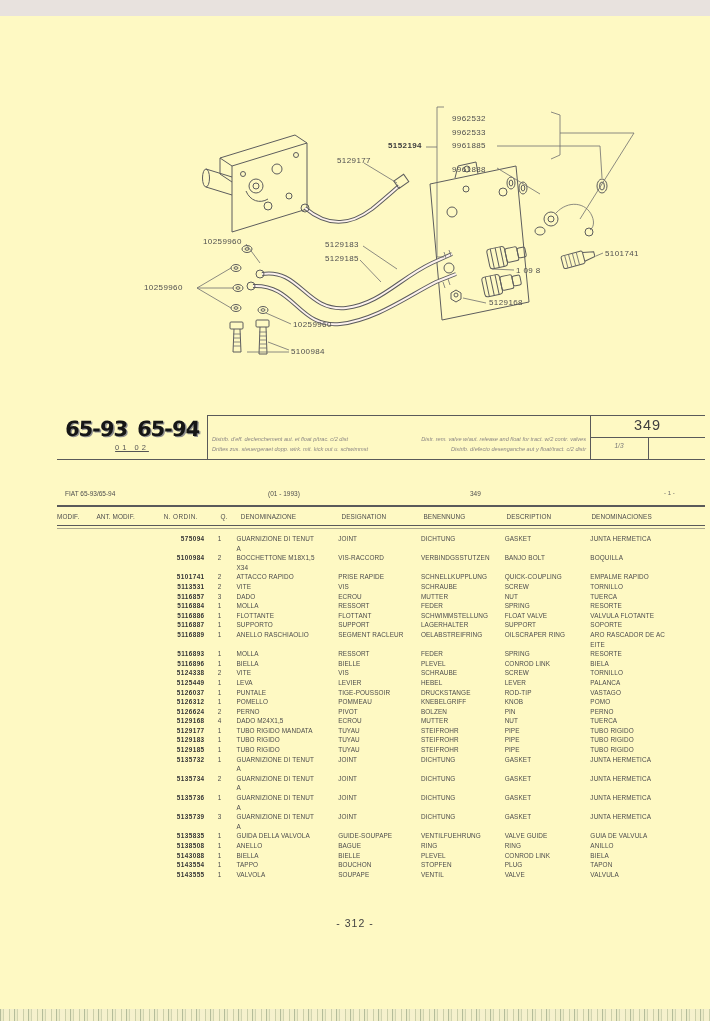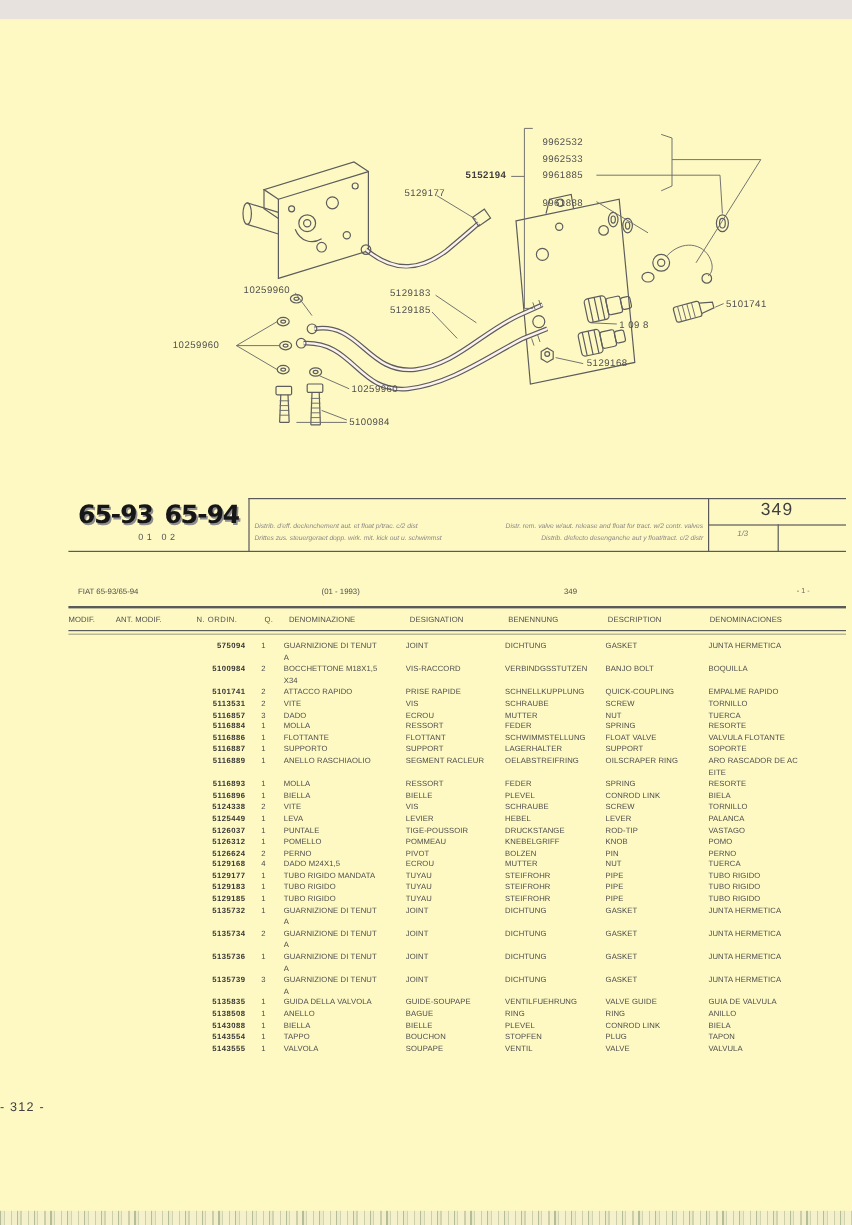--- a/index.html
+++ b/index.html
@@ -17,21 +17,21 @@
   .diagram text{font-family:"Liberation Sans",sans-serif;font-size:8px;fill:#4f4f4f;letter-spacing:.4px;}
   .diagram text.em{font-weight:bold;fill:#3d3d3d;}
   
   .hline{position:absolute;background:#5a5a5a;}
   .logos{position:absolute;left:58px;top:401px;width:148px;text-align:center;}
   .logo{display:inline-block;font-family:"DejaVu Sans",sans-serif;font-weight:900;font-size:21px;
         color:#161616;letter-spacing:-1px;transform:skewX(-3deg);
         text-shadow:1.4px 1.4px 0 #8f8f8f;}
   .logo+.logo{margin-left:9px;}
   .model-codes{position:absolute;left:58px;top:427px;width:148px;text-align:center;
-        font-size:7.5px;letter-spacing:3px;color:#555;}
+        font-size:7.5px;letter-spacing:3px;color:#555;text-decoration:underline;}
   .title-box{position:absolute;left:210px;top:402px;width:378px;text-align:center;
         font-size:9px;font-weight:bold;color:#3c3c3c;letter-spacing:.4px;}
   .subt{position:absolute;left:212px;top:418px;width:374px;
         font-size:5.6px;font-style:italic;color:#8b8684;line-height:10px;
         display:grid;grid-template-columns:1fr 1fr;column-gap:8px;}
   .subt .r{text-align:right;}
   .pageref-big{position:absolute;left:590px;top:401px;width:115px;text-align:center;
         font-size:14.5px;color:#3f3f3f;letter-spacing:1px;}
   .sheetref{position:absolute;left:590px;top:426px;width:58px;text-align:center;
         font-size:6.5px;font-style:italic;color:#777;}
@@ -50,21 +50,21 @@
   .c-modif{width:40px;}
   .c-ant{width:62px;}
   .c-n{width:46px;text-align:right;font-weight:bold;color:#363636;letter-spacing:.4px;}
   .c-q{width:30px;text-align:center;}
   .c-it{width:102px;padding-left:2px;}
   .c-fr{width:83px;}
   .c-de{width:84px;}
   .c-en{width:86px;}
   .c-es{width:115px;}
   
-  .pagenum{position:absolute;left:0;top:901px;width:710px;text-align:left;
+  .pagenum{position:absolute;left:0;top:901px;width:710px;text-align:center;
         font-size:10.5px;color:#3f3f3f;letter-spacing:1px;}
   .scan-strip{position:absolute;left:0;top:993px;width:710px;height:17px;opacity:.85;
         background:
          repeating-linear-gradient(90deg,
            rgba(96,118,106,.55) 0 1px, rgba(206,212,200,.45) 1px 3px,
            rgba(150,162,150,.5) 3px 4px, rgba(236,232,216,.55) 4px 9px,
            rgba(122,138,126,.45) 9px 10px, rgba(226,226,210,.5) 10px 14px);}
 </style>
 </head>
 <body>

